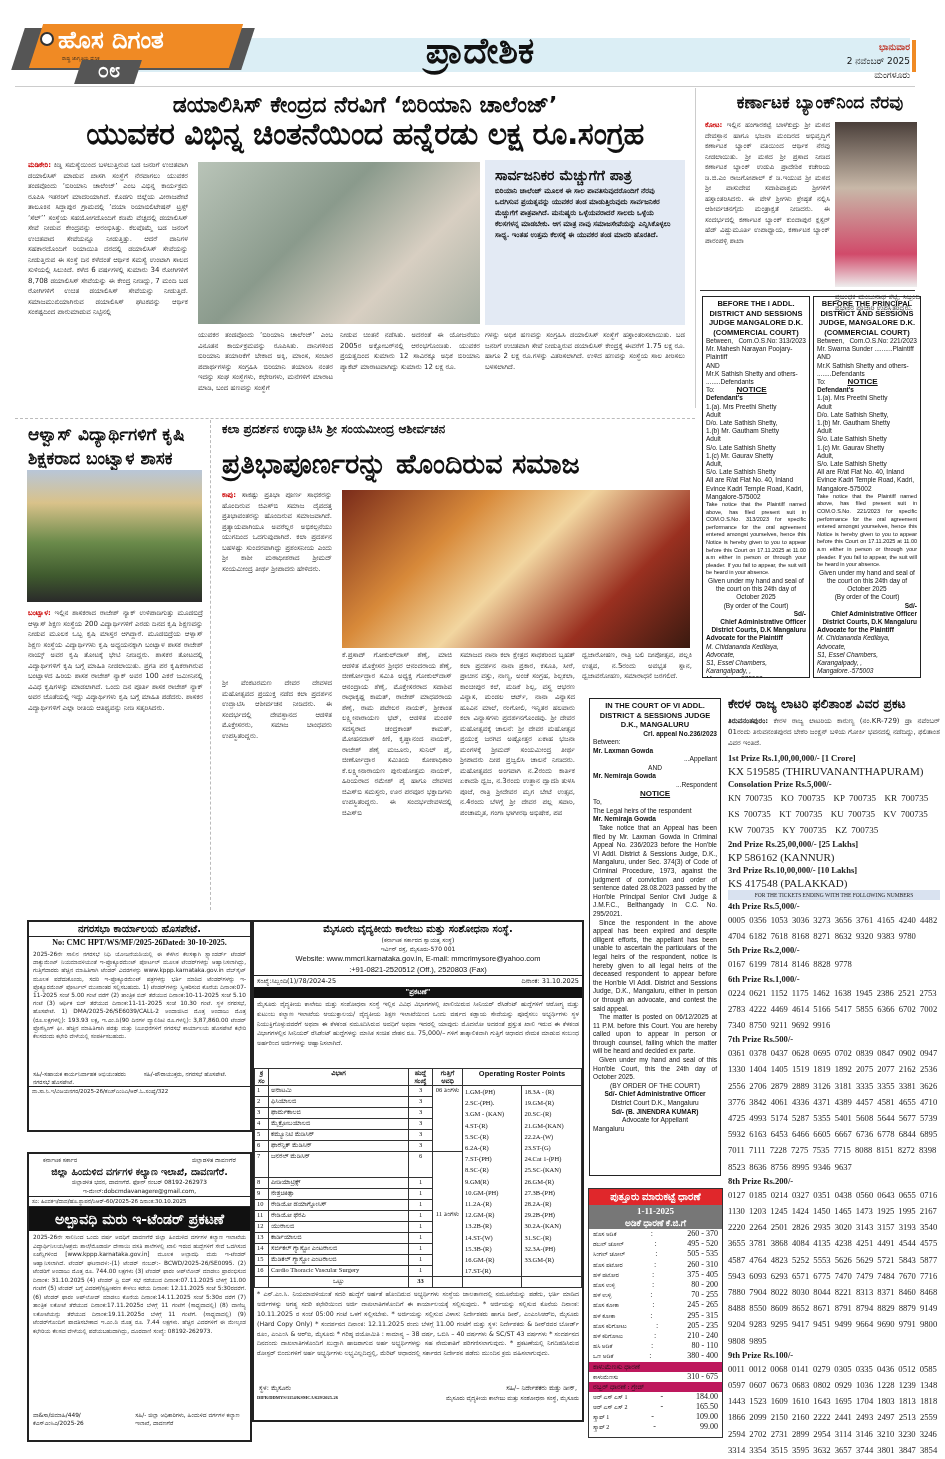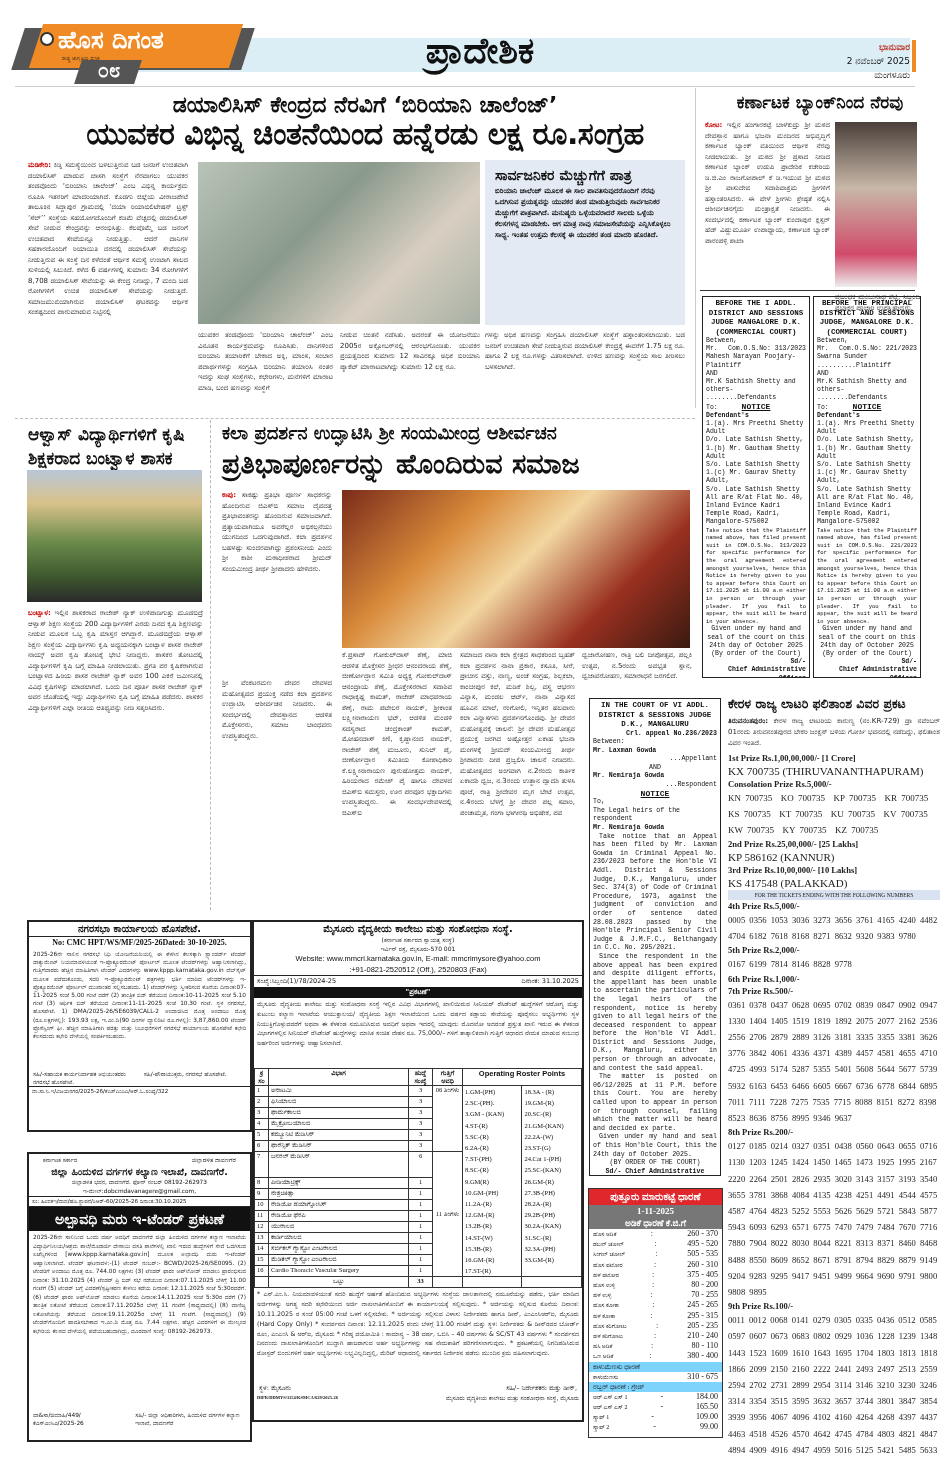--- a/index.html
+++ b/index.html
@@ -21,21 +21,21 @@
 .rule{height:1px;background:#aaa}
 
 .kicker{left:45px;top:92px;width:640px;text-align:center;font-size:22px;font-weight:bold}
 .headline{left:25px;top:116px;width:680px;text-align:center;font-size:30px;font-weight:900;letter-spacing:-0.5px}
 .body-text{font-size:7px;line-height:10.5px;color:#222;text-align:justify;overflow:hidden}
 .photo{background:linear-gradient(135deg,#b9c4b8,#8a9a8c 40%,#d8cfc2 70%,#a8b0a4)}
 .sidebar-box{left:485px;top:160px;width:200px;height:165px;background:#e3eaf4}
 .sidebar-title{font-size:14px;font-weight:bold;line-height:18px;padding:6px 8px 0 10px}
 .sidebar-text{font-size:7px;line-height:11px;padding:2px 8px 0 10px;font-weight:bold}
 .right-head{left:700px;top:92px;width:240px;font-size:17px;font-weight:bold;text-align:center}
-.notice{border:1.5px solid #222;font-family:Liberation Mono, monospace;font-size:6.5px;line-height:8.2px;padding:2px 3px;overflow:hidden}
+.notice{border:1.5px solid #222;font-family:Liberation Sans, sans-serif;font-size:6.5px;line-height:8.2px;padding:2px 3px;overflow:hidden}
 .notice h4{text-align:center;font-size:7.5px;line-height:9.5px;font-weight:bold}
 .notice .ntitle{text-align:center;font-weight:bold;text-decoration:underline;font-size:8px}
 .notice b{font-weight:bold}
 .notice i{font-style:italic}
 .sec-head{font-size:17px;font-weight:bold;line-height:24px}
 .big-head{font-size:27px;font-weight:900}
 
 .lot{left:728px;top:700px;width:212px;font-family:"Liberation Serif",serif;font-size:8.6px;line-height:16.2px;color:#222}
 .lot .pz{font-weight:bold;line-height:12px}
 .lot .win{font-size:11px;line-height:14px}
@@ -44,21 +44,21 @@
 
 .ad{border:2px solid #222;background:#fff;overflow:hidden}
 .ad-black{background:#111;color:#fff;text-align:center;font-weight:bold}
 table.roster{border-collapse:collapse;width:100%;font-size:6.5px;font-family:"Liberation Serif",serif}
 table.roster td,table.roster th{border:1px solid #333;padding:0 2px;height:11px;vertical-align:top}
 table.roster th{font-size:6.5px;font-weight:bold}
 .market{border:1.5px solid #333;font-family:"Liberation Serif",serif;font-size:8px}
 .market .mh{background:#e0272b;color:#fff;font-weight:bold;text-align:center;font-size:10px;padding:2px}
 .market .md{background:#777;color:#fff;text-align:center;font-size:9px;line-height:12px;font-weight:bold}
 .market .row{display:flex;justify-content:space-between;padding:0 4px;line-height:10.2px}
-.market .sub{background:#7dd3fc;padding:0 4px;line-height:10px;font-size:7px}
+.market .sub{background:#be185d;padding:0 4px;line-height:10px;font-size:7px}
 </style>
 </head>
 <body>
 
 <div class="abs mast-band"></div>
 <div class="abs logo-grey"></div>
 <div class="abs logo-orange"></div>
 <div class="abs logo-emblem"></div>
 <div class="abs logo-text" style="left:58px">ಹೊಸ ದಿಗಂತ</div>
 <div class="abs logo-tag">ರಾಷ್ಟ್ರ ಜಾಗೃತಿಯ ದೈನಿಕ</div>
@@ -161,21 +161,21 @@
 </div>
 
 <div class="abs sec-head" style="left:28px;top:422px;width:180px">ಆಳ್ವಾಸ್ ವಿದ್ಯಾರ್ಥಿಗಳಿಗೆ ಕೃಷಿ ಶಿಕ್ಷಕರಾದ ಬಂಟ್ವಾಳ ಶಾಸಕ</div>
 <div class="abs photo" style="left:27px;top:470px;width:175px;height:132px;background:linear-gradient(180deg,#b8c6d8 0%,#d9c28a 25%,#6a8a4a 55%,#3f5a2e 80%,#2a2a2a)"></div>
 <div class="abs body-text" style="left:28px;top:608px;width:175px;height:298px">
   <b style="color:#c00">ಬಂಟ್ವಾಳ:</b>
   <span>ಇಲ್ಲಿನ ಶಾಸಕರಾದ ರಾಜೇಶ್ ನ್ಯಾಕ್ ಉಳಿಪಾಡಿಗುತ್ತು ಮೂಡಬಿದ್ರೆ ಆಳ್ವಾಸ್ ಶಿಕ್ಷಣ ಸಂಸ್ಥೆಯ 200 ವಿದ್ಯಾರ್ಥಿಗಳಿಗೆ ಎರಡು ದಿನದ ಕೃಷಿ ಶಿಕ್ಷಣವನ್ನು ನೀಡುವ ಮೂಲಕ ಒಬ್ಬ ಕೃಷಿ ಮಾಸ್ತರ ಆಗಿದ್ದಾರೆ. ಮೂಡಬಿದ್ರೆಯ ಆಳ್ವಾಸ್ ಶಿಕ್ಷಣ ಸಂಸ್ಥೆಯ ವಿದ್ಯಾರ್ಥಿಗಳು ಕೃಷಿ ಅಧ್ಯಯನಕ್ಕಾಗಿ ಬಂಟ್ವಾಳ ಶಾಸಕ ರಾಜೇಶ್ ನಾಯ್ಕ್ ಅವರ ಕೃಷಿ ತೋಟಕ್ಕೆ ಭೇಟಿ ನೀಡಿದ್ದರು. ಶಾಸಕರ ತೋಟದಲ್ಲಿ ವಿದ್ಯಾರ್ಥಿಗಳಿಗೆ ಕೃಷಿ ಬಗ್ಗೆ ಮಾಹಿತಿ ನೀಡಲಾಯಿತು. ಪ್ರಗತಿ ಪರ ಕೃಷಿಕರಾಗಿರುವ ಬಂಟ್ವಾಳದ ಹಿರಿಯ ಶಾಸಕ ರಾಜೇಶ್ ನ್ಯಾಕ್ ಅವರ 100 ಎಕರೆ ಜಮೀನಿನಲ್ಲಿ ವಿವಿಧ ಕೃಷಿಗಳನ್ನು ಮಾಡಲಾಗಿದೆ. ಒಂದು ದಿನ ಪೂರ್ತಿ ಶಾಸಕ ರಾಜೇಶ್ ನ್ಯಾಕ್ ಅವರ ಜೊತೆಯಲ್ಲಿ ಇದ್ದು ವಿದ್ಯಾರ್ಥಿಗಳು ಕೃಷಿ ಬಗ್ಗೆ ಮಾಹಿತಿ ಪಡೆದರು. ಶಾಸಕರ ವಿದ್ಯಾರ್ಥಿಗಳಿಗೆ ಎಲ್ಲಾ ರೀತಿಯ ಆತಿಥ್ಯವನ್ನು ನೀಡಿ ಸತ್ಕರಿಸಿದರು.</span>
 </div>
 <div class="abs" style="left:210px;top:420px;width:1px;height:490px;border-left:1px dashed #bbb"></div>
 
-<div class="abs" style="left:222px;top:422px;width:470px;font-size:18px;font-weight:bold">ಕಲಾ ಪ್ರದರ್ಶನ ಉದ್ಘಾಟಿಸಿ ಶ್ರೀ ಸಂಯಮೀಂದ್ರ ಆಶೀರ್ವಚನ</div>
+<div class="abs" style="left:222px;top:422px;width:470px;font-size:12px;font-weight:bold">ಕಲಾ ಪ್ರದರ್ಶನ ಉದ್ಘಾಟಿಸಿ ಶ್ರೀ ಸಂಯಮೀಂದ್ರ ಆಶೀರ್ವಚನ</div>
 <div class="abs big-head" style="left:222px;top:448px;width:470px">ಪ್ರತಿಭಾಪೂರ್ಣರನ್ನು ಹೊಂದಿರುವ ಸಮಾಜ</div>
 <div class="abs body-text" style="left:222px;top:490px;width:110px;height:185px">
   <b style="color:#c00">ಕಾಪು:</b>
   <span>ಸಾಕಷ್ಟು ಪ್ರತಿಭಾ ಪೂರ್ಣ ಸಾಧಕರನ್ನು ಹೊಂದಿರುವ ಜಿಎಸ್‌ಬಿ ಸಮಾಜ ದೈವದತ್ತ ಪ್ರತಿಭಾವಂತರನ್ನು ಹೊಂದಿರುವ ಸಮಾಜವಾಗಿದೆ. ಪ್ರತ್ಯಾಯವಾಗಿಯೂ ಅವರೆಲ್ಲರ ಅಭಿಕಲ್ಪನೆಯು ಯುಗದಿಂದ ಒದಗುವುದಾಗಿದೆ. ಕಲಾ ಪ್ರದರ್ಶನ ಬಹಳಷ್ಟು ಸುಂದರವಾಗಿದ್ದು ಪ್ರಶಂಸನೀಯ ಎಂದು ಶ್ರೀ ಕಾಶೀ ಮಠಾಧೀಶರಾದ ಶ್ರೀಮದ್ ಸಂಯಮೀಂದ್ರ ತೀರ್ಥ ಶ್ರೀಪಾದರು ಹೇಳಿದರು.</span>
 </div>
 <div class="abs photo" style="left:342px;top:490px;width:348px;height:158px;background:linear-gradient(135deg,#7a2b1a,#d88a3a 30%,#f2d6a0 50%,#9a3020 75%,#3a1a10)"></div>
 <div class="abs body-text" style="left:222px;top:678px;width:110px;height:230px">ಶ್ರೀ ವೆಂಕಟರಮಣ ದೇವರ ದೇವಳದ ಮಹೋತ್ಸವದ ಪ್ರಯುಕ್ತ ನಡೆದ ಕಲಾ ಪ್ರದರ್ಶನ ಉದ್ಘಾಟಿಸಿ ಆಶೀರ್ವಚನ ನೀಡಿದರು. ಈ ಸಂದರ್ಭದಲ್ಲಿ ದೇವಸ್ಥಾನದ ಆಡಳಿತ ಮೊಕ್ತೇಸರರು, ಸಮಾಜ ಬಾಂಧವರು ಉಪಸ್ಥಿತರಿದ್ದರು.</div>
 <div class="abs body-text" style="left:342px;top:650px;width:110px;height:255px">ಕೆ.ಪ್ರಸಾದ್ ಗೋಕುಲ್‌ದಾಸ್ ಶೆಣೈ, ಮಾಜಿ ಆಡಳಿತ ಮೊಕ್ತೇಸರ ಶ್ರೀಧರ ಆನಂದರಾಯ ಶೆಣೈ, ಜೀರ್ಣೋದ್ಧಾರ ಸಮಿತಿ ಅಧ್ಯಕ್ಷ ಗೋಕುಲ್‌ದಾಸ್ ಆನಂದ್ರಾಯ ಶೆಣೈ, ಮೊಕ್ತೇಸರರಾದ ಸದಾಶಿವ ರಾಧಾಕೃಷ್ಣ ಕಾಮತ್, ರಾಜೇಶ್ ಮಾಧವರಾಯ ಶೆಣೈ, ರಾಮ ಪಟೇಲರ ನಾಯಕ್, ಶ್ರೀಕಾಂತ ಲಕ್ಷ್ಮೀನಾರಾಯಣ ಭಟ್, ಆಡಳಿತ ಮಂಡಳಿ ಸದಸ್ಯರಾದ ಚಂದ್ರಕಾಂತ್ ಕಾಮತ್, ಮೋಹನದಾಸ್ ಕಿಣಿ, ಕೃಷ್ಣಾನಂದ ನಾಯಕ್, ರಾಜೇಶ್ ಶೆಣೈ ಮಜೂರು, ಸುನಿಲ್ ಪೈ, ಜೀರ್ಣೋದ್ಧಾರ ಸಮಿತಿಯ ಕೋಶಾಧಿಕಾರಿ ಕೆ.ಲಕ್ಷ್ಮೀನಾರಾಯಣ ಪುರುಷೋತ್ತಮ ನಾಯಕ್, ಹಿರಿಯರಾದ ರಮೇಶ್ ಪೈ ಹಾಗೂ ದೇವಳದ ಜಿಎಸ್‌ಬಿ ಸಮಸ್ತರು, ಊರ ಪರವೂರ ಭಕ್ತಾದಿಗಳು ಉಪಸ್ಥಿತರಿದ್ದರು. ಈ ಸಂದರ್ಭದೇವಳದಲ್ಲಿ ಜಿಎಸ್‌ಬಿ</div>
 <div class="abs body-text" style="left:460px;top:650px;width:115px;height:255px">ಸಮಾಜದ ನಾನಾ ಕಲಾ ಕ್ಷೇತ್ರದ ಸಾಧಕರಿಂದ ಬೃಹತ್ ಕಲಾ ಪ್ರದರ್ಶನ ನಾನಾ ಪ್ರಕಾರ, ಕಸೂತಿ, ಸೀರೆ, ಪ್ರಾಚೀನ ವಸ್ತು, ನಾಣ್ಯ, ಅಂಚೆ ಸಂಗ್ರಹ, ಶಿಲ್ಪಕಲಾ, ಕಾಂಚೀಪುರ ಕಲೆ, ಮಡಿಕೆ ಶಿಲ್ಪ, ವಸ್ತ್ರ ಆಭರಣ ವಿನ್ಯಾಸ, ಮಂಡಲ ಆರ್ಟ್, ನಾನಾ ವಿನ್ಯಾಸದ ಹೂವಿನ ಮಾಲೆ, ರಂಗೋಲಿ, ಇನ್ನಿತರ ಹಲವಾರು ಕಲಾ ವಿನ್ಯಾಸಗಳು ಪ್ರದರ್ಶನಗೊಂಡವು. ಶ್ರೀ ದೇವರ ಮಹೋತ್ಸವಕ್ಕೆ ಚಾಲನೆ: ಶ್ರೀ ದೇವರ ಮಹೋತ್ಸವ ಪ್ರಯುಕ್ತ ಜರಗಿದ ಅಷ್ಟೋತ್ತರ ಏಕಾಹ ಭಜನಾ ಮಂಗಳಕ್ಕೆ ಶ್ರೀಮದ್ ಸಂಯಮೀಂದ್ರ ತೀರ್ಥ ಶ್ರೀಪಾದರು ದೀಪ ಪ್ರಜ್ವಲಿಸಿ ಚಾಲನೆ ನೀಡಿದರು. ಮಹೋತ್ಸವದ ಅಂಗವಾಗಿ ನ.2ರಂದು ಕಾರ್ತಿಕ ಏಕಾದಶಿ ಧ್ವಜ, ನ.3ರಂದು ಉತ್ಥಾನ ದ್ವಾದಶಿ ತುಳಸಿ ಪೂಜೆ, ರಾತ್ರಿ ಶ್ರೀದೇವರ ಮೃಗ ಬೇಟೆ ಉತ್ಸವ, ನ.4ರಂದು ಬೆಳಗ್ಗೆ ಶ್ರೀ ದೇವರ ಪಲ್ಲ ಸವಾರಿ, ಪಂಚಾಮೃತ, ಗಂಗಾ ಭಾಗೀರಥಿ ಅಭಿಷೇಕ, ಪವ</div>
 <div class="abs body-text" style="left:582px;top:650px;width:110px;height:40px">ಧ್ವಜಾರೋಹಣ, ರಾತ್ರಿ ಬಲಿ ದೀಪೋತ್ಸವ, ಪಲ್ಲಕಿ ಉತ್ಸವ, ನ.5ರಂದು ಅವಭೃತ ಸ್ನಾನ, ಧ್ವಜಾವರೋಹಣ, ಸಮಾರಾಧನೆ ಜರಗಲಿದೆ.</div>
@@ -205,33 +205,34 @@
   <div>Mangaluru</div>
 </div>
 
 <div class="abs" style="left:728px;top:696px;width:212px;font-size:12.5px;font-weight:bold;white-space:nowrap">ಕೇರಳ ರಾಜ್ಯ ಲಾಟರಿ ಫಲಿತಾಂಶ ವಿವರ ಪ್ರಕಟ</div>
 <div class="abs body-text" style="left:728px;top:716px;width:212px;height:34px;font-size:7px;line-height:11px">
   <b>ತಿರುವನಂತಪುರಂ:</b>
   <span>ಕೇರಳ ರಾಜ್ಯ ಲಾಟರಿಯ ಕಾರುಣ್ಯ (ನಂ.KR-729) ಡ್ರಾ ನವೆಂಬರ್ 01ರಂದು ತಿರುವನಂತಪುರದ ಬೇಕರಿ ಜಂಕ್ಷನ್ ಬಳಿಯ ಗೋರ್ಕಿ ಭವನದಲ್ಲಿ ನಡೆದಿದ್ದು, ಫಲಿತಾಂಶ ವಿವರ ಇಂತಿದೆ.</span>
 </div>
 <div class="abs lot" style="top:752px">
   <div class="pz">1st Prize Rs.1,00,00,000/- [1 Crore]</div>
-  <div class="win">KX 700735 (THIRUVANANTHAPURAM)</div>
+  <div class="win">KX 519585 (THIRUVANANTHAPURAM)</div>
   <div class="pz">Consolation Prize Rs.5,000/-</div>
   <div class="nums" style="font-size:9px;line-height:16px;white-space:pre-wrap">KN 700735  KO 700735  KP 700735  KR 700735  KS 700735  KT 700735  KU 700735  KV 700735  KW 700735  KY 700735  KZ 700735</div>
   <div class="pz">2nd Prize Rs.25,00,000/- [25 Lakhs]</div>
   <div class="win">KP 586162 (KANNUR)</div>
   <div class="pz">3rd Prize Rs.10,00,000/- [10 Lakhs]</div>
   <div class="win">KS 417548 (PALAKKAD)</div>
   <div class="band">FOR THE TICKETS ENDING WITH THE FOLLOWING NUMBERS</div>
   <div class="pz">4th Prize Rs.5,000/-</div>
   <div class="nums">0005 0356 1053 3036 3273 3656 3761 4165 4240 4482 4704 6182 7618 8168 8271 8632 9320 9383 9780</div>
   <div class="pz">5th Prize Rs.2,000/-</div>
   <div class="nums">0167 6199 7814 8146 8828 9778</div>
   <div class="pz">6th Prize Rs.1,000/-</div>
+  <div class="nums">0224 0621 1152 1175 1462 1638 1945 2386 2521 2753 2783 4222 4469 4614 5166 5417 5855 6366 6702 7002 7340 8750 9211 9692 9916</div>
   <div class="pz">7th Prize Rs.500/-</div>
   <div class="nums">0361 0378 0437 0628 0695 0702 0839 0847 0902 0947 1330 1404 1405 1519 1819 1892 2075 2077 2162 2536 2556 2706 2879 2889 3126 3181 3335 3355 3381 3626 3776 3842 4061 4336 4371 4389 4457 4581 4655 4710 4725 4993 5174 5287 5355 5401 5608 5644 5677 5739 5932 6163 6453 6466 6605 6667 6736 6778 6844 6895 7011 7111 7228 7275 7535 7715 8088 8151 8272 8398 8523 8636 8756 8995 9346 9637</div>
   <div class="pz">8th Prize Rs.200/-</div>
   <div class="nums">0127 0185 0214 0327 0351 0438 0560 0643 0655 0716 1130 1203 1245 1424 1450 1465 1473 1925 1995 2167 2220 2264 2501 2826 2935 3020 3143 3157 3193 3540 3655 3781 3868 4084 4135 4238 4251 4491 4544 4575 4587 4764 4823 5252 5553 5626 5629 5721 5843 5877 5943 6093 6293 6571 6775 7470 7479 7484 7670 7716 7880 7904 8022 8030 8044 8221 8313 8371 8460 8468 8488 8550 8609 8652 8671 8791 8794 8829 8879 9149 9204 9283 9295 9417 9451 9499 9664 9690 9791 9800 9808 9895</div>
   <div class="pz">9th Prize Rs.100/-</div>
   <div class="nums">0011 0012 0068 0141 0279 0305 0335 0436 0512 0585 0597 0607 0673 0683 0802 0929 1036 1228 1239 1348 1443 1523 1609 1610 1643 1695 1704 1803 1813 1818 1866 2099 2150 2160 2222 2441 2493 2497 2513 2559 2594 2702 2731 2899 2954 3114 3146 3210 3230 3246 3314 3354 3515 3595 3632 3657 3744 3801 3847 3854 3939 3956 4067 4096 4102 4160 4264 4268 4397 4437 4463 4518 4526 4570 4642 4745 4784 4803 4821 4847 4894 4909 4916 4947 4959 5016 5125 5421 5485 5633 5649 5702 5708 5732 5812 6047 6160 6175 6312 6373 6404 6458 6591 6734 6758 6789 6805 6822 6888 6907 7014 7102 7135 7140 7147 7232 7238 7420 7552 7587 7589 7633 7723 7733 7901 8065 8354 8406 8668 8677 8681 8732 8933 8973 9093 9146 9206 9324 9325 9636 9793 9833 9836 9905</div>
 </div>
 
 <div class="abs ad" style="left:27px;top:920px;width:225px;height:212px">
   <div style="text-align:center;font-size:10px;font-weight:bold;border-bottom:1px solid #222;line-height:14px">ನಗರಸಭಾ ಕಾರ್ಯಾಲಯ ಹೊಸಪೇಟೆ.</div>

